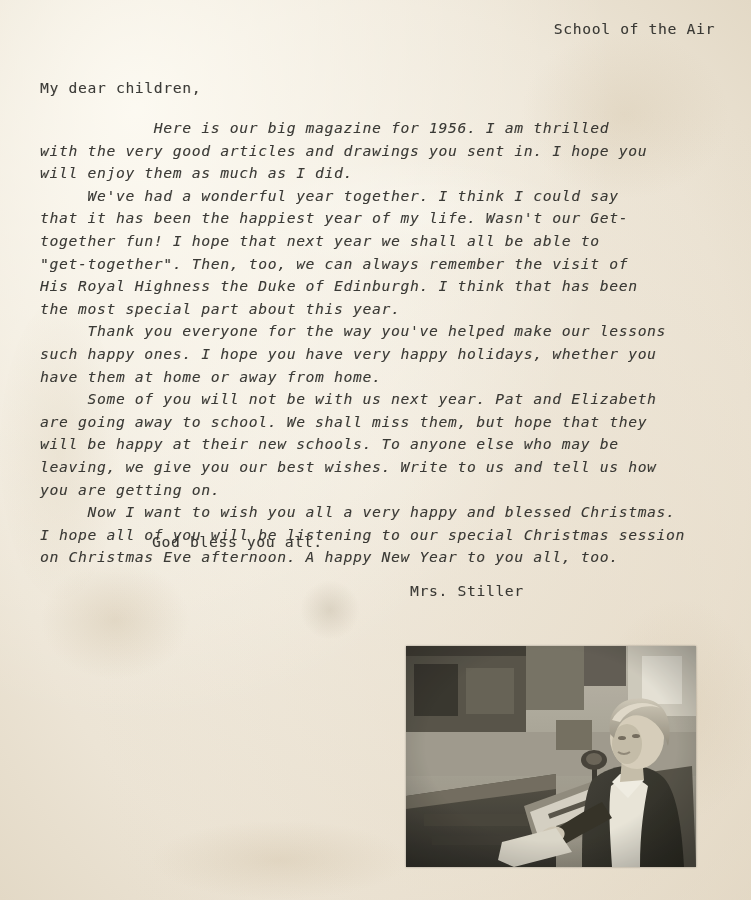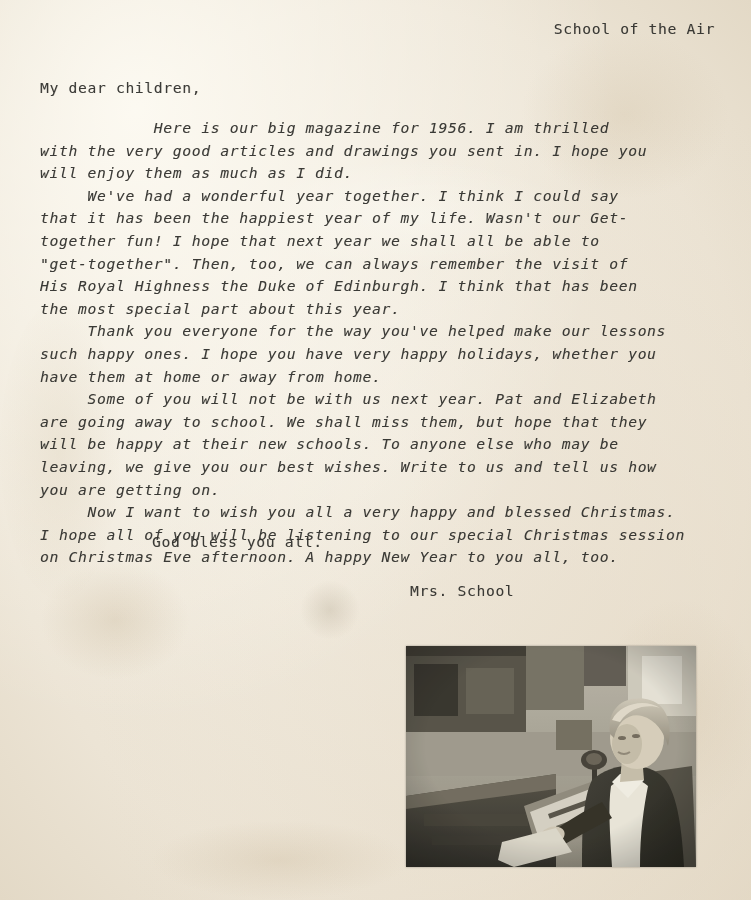--- a/index.html
+++ b/index.html
@@ -126,21 +126,21 @@
 are going away to school. We shall miss them, but hope that they
 will be happy at their new schools. To anyone else who may be
 leaving, we give you our best wishes. Write to us and tell us how
 you are getting on.
      Now I want to wish you all a very happy and blessed Christmas.
 I hope all of you will be listening to our special Christmas session
 on Christmas Eve afternoon. A happy New Year to you all, too.</div>
 
   <div class="typed" id="closing">God bless you all.</div>
 
-  <div class="typed" id="signature">Mrs. School</div>
+  <div class="typed" id="signature">Mrs. Stiller</div>
 
   <div id="photo">
     <svg width="290" height="221" viewBox="0 0 290 221" xmlns="http://www.w3.org/2000/svg">
       <defs>
         <linearGradient id="wallg" x1="0" y1="0" x2="0" y2="1">
           <stop offset="0%" stop-color="#b8b3a6"></stop>
           <stop offset="100%" stop-color="#8e897c"></stop>
         </linearGradient>
         <linearGradient id="deskg" x1="0" y1="0" x2="0" y2="1">
           <stop offset="0%" stop-color="#4a463c"></stop>

